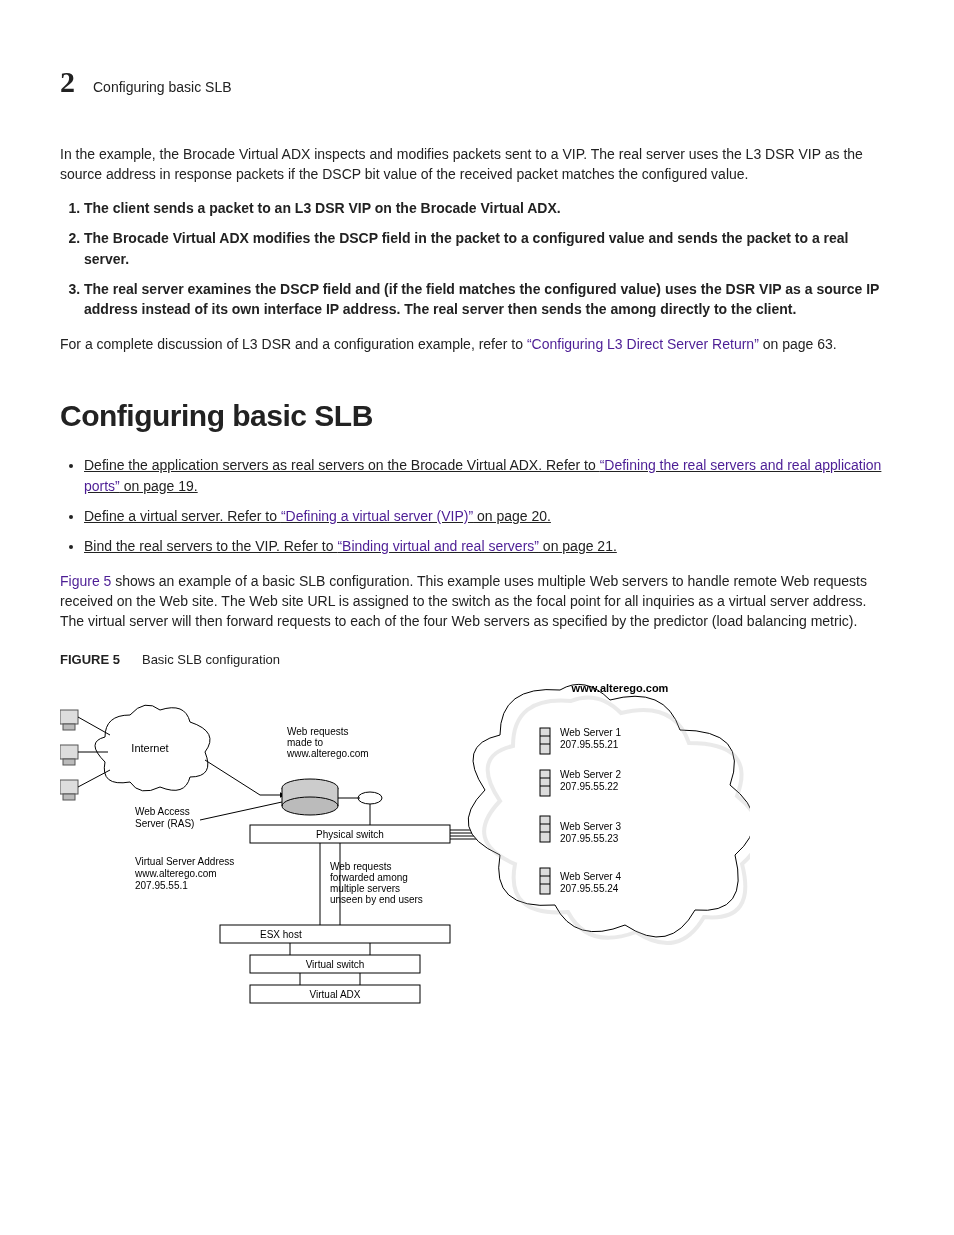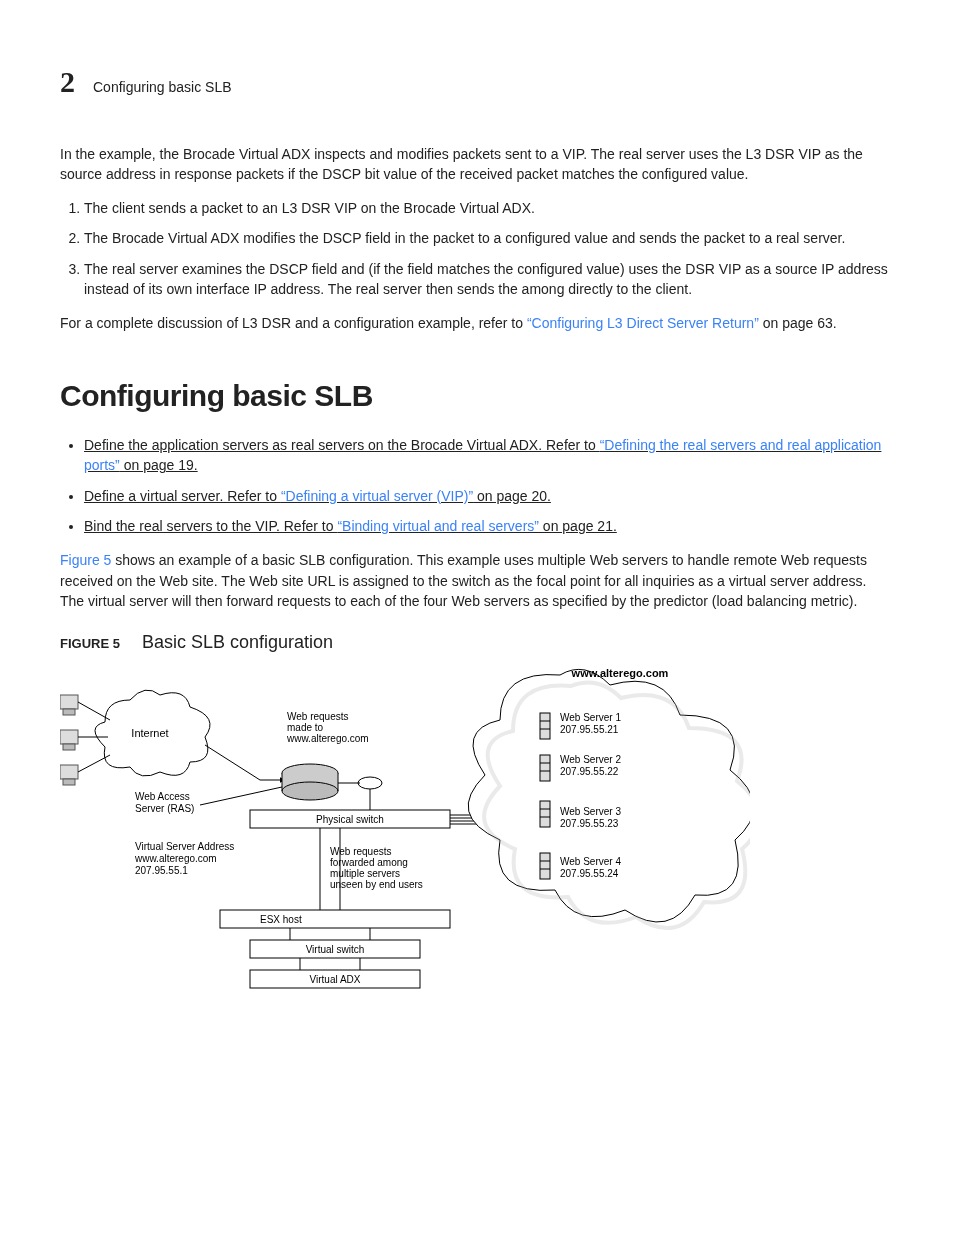--- a/index.html
+++ b/index.html
@@ -24,35 +24,35 @@
     font-weight: bold;
   }
   .running-head {
     font-size: 14px;
     color: #222;
   }
   .content {
   }
   p { margin: 0 0 14px 0; }
   ol.steps { margin: 0 0 14px 0; padding-left: 24px; }
-  ol.steps li { margin-bottom: 10px; }
+  ol.steps li { margin-bottom: 10px; font-weight: bold; }
   ul.bullets { list-style: disc; margin: 0 0 14px 0; padding-left: 24px; }
   ul.bullets li { margin-bottom: 10px; text-decoration: underline; }
   h1.section {
     font-family: Arial, Helvetica, sans-serif;
     font-weight: 600;
     font-size: 30px;
     margin: 40px 0 18px 0;
     letter-spacing: -0.5px;
   }
   .section-wrap { margin-left: 0; }
-  a.xref { color: #3b82f6; text-decoration: none; }
+  a.xref { color: #4c1d95; text-decoration: none; }
   .fig-cap { margin: 18px 0 10px 0; }
   .fig-cap .fig-label { font-weight: bold; font-size: 13px; margin-right: 22px; }
-  .fig-cap .fig-title { font-size: 18px; }
+  .fig-cap .fig-title { font-size: 13px; }
   .diagram {
     width: 690px;
     height: 340px;
     border: none;
   }
 </style>
 </head>
 <body>
 
 <div class="header-row">

